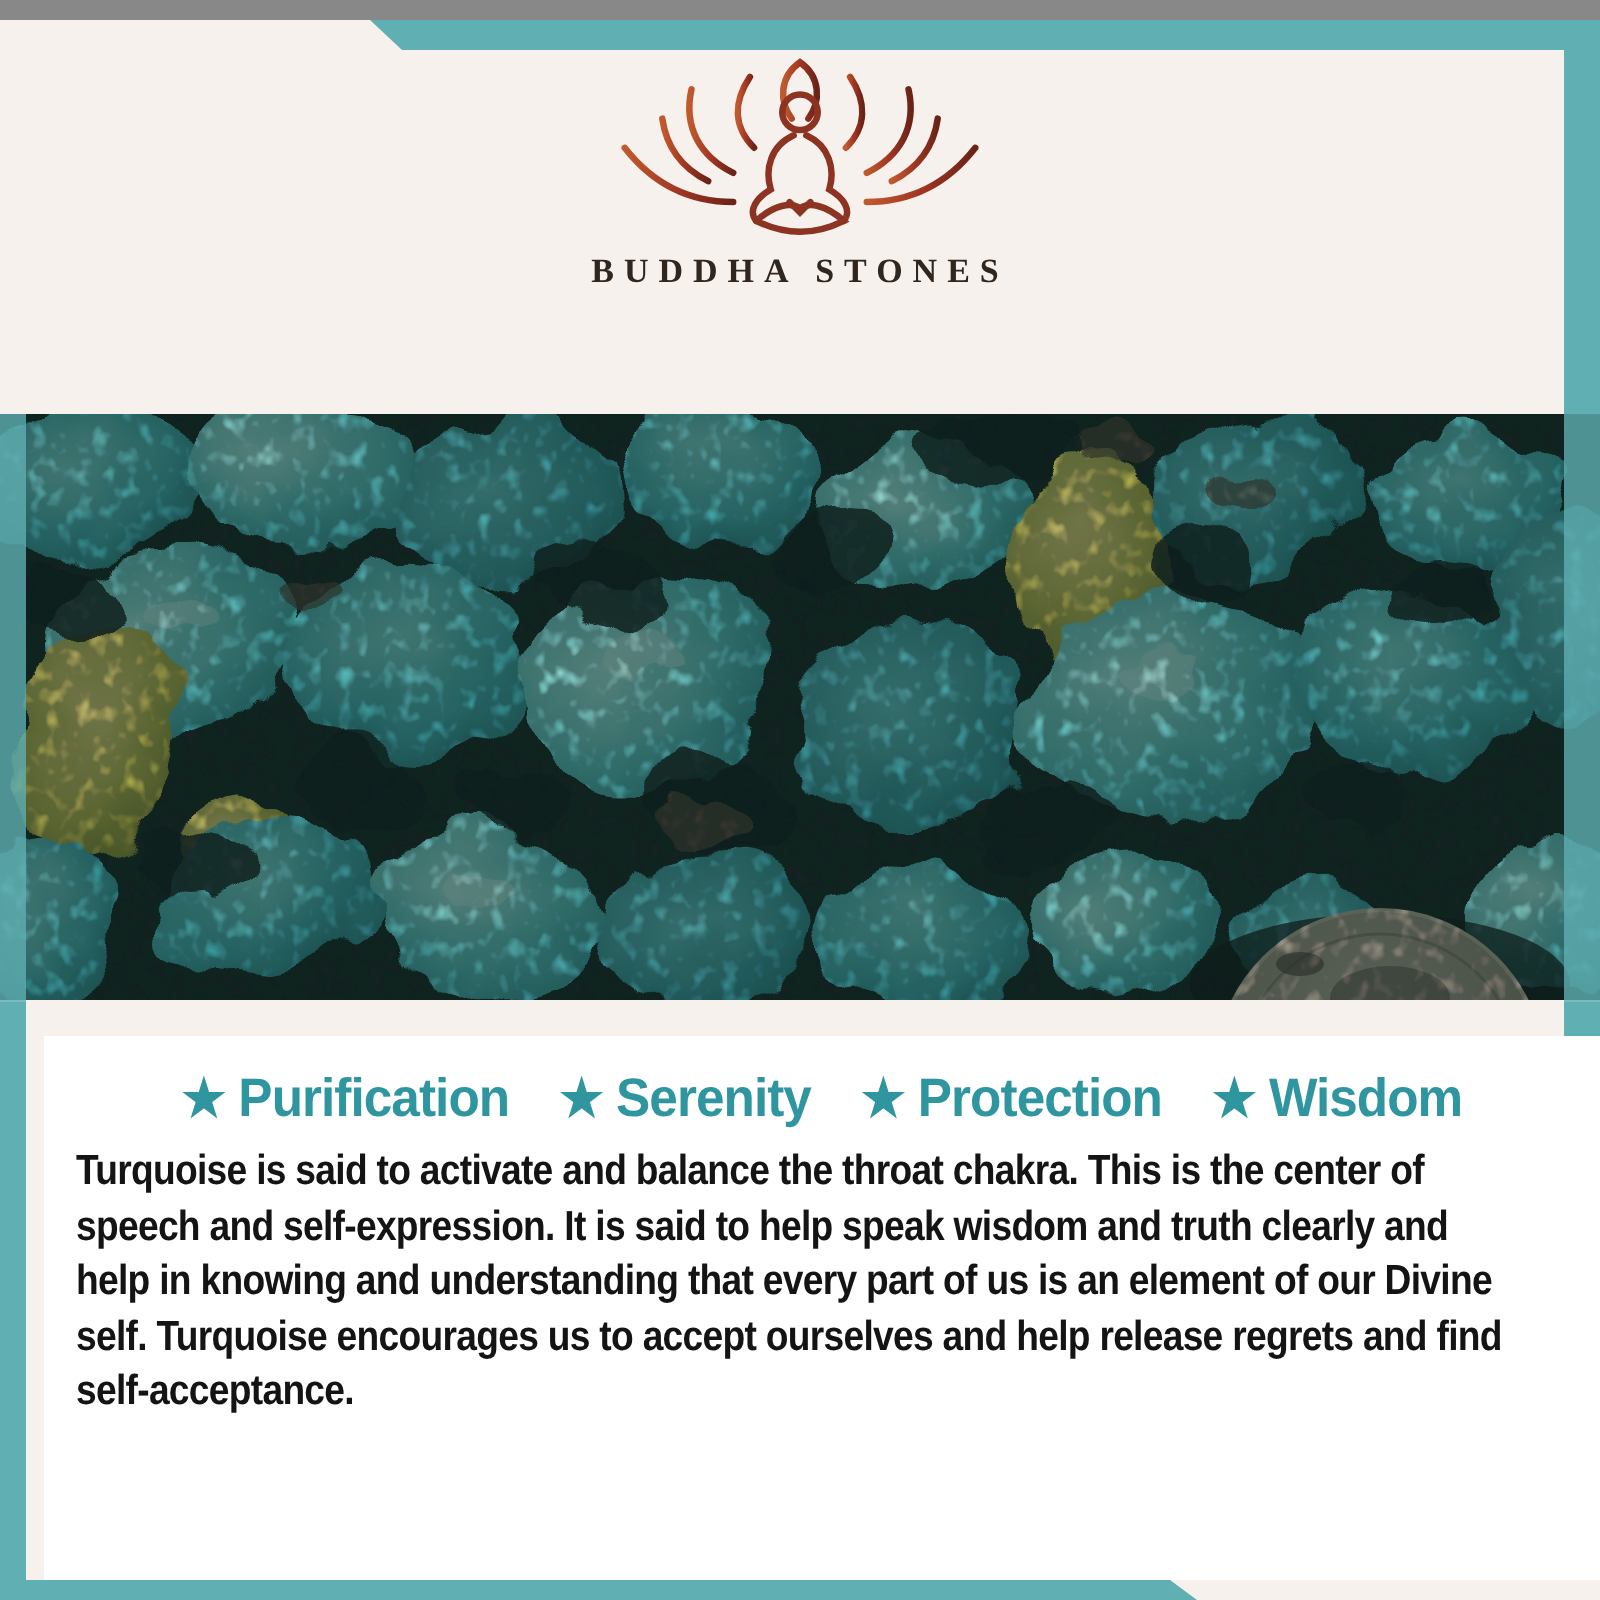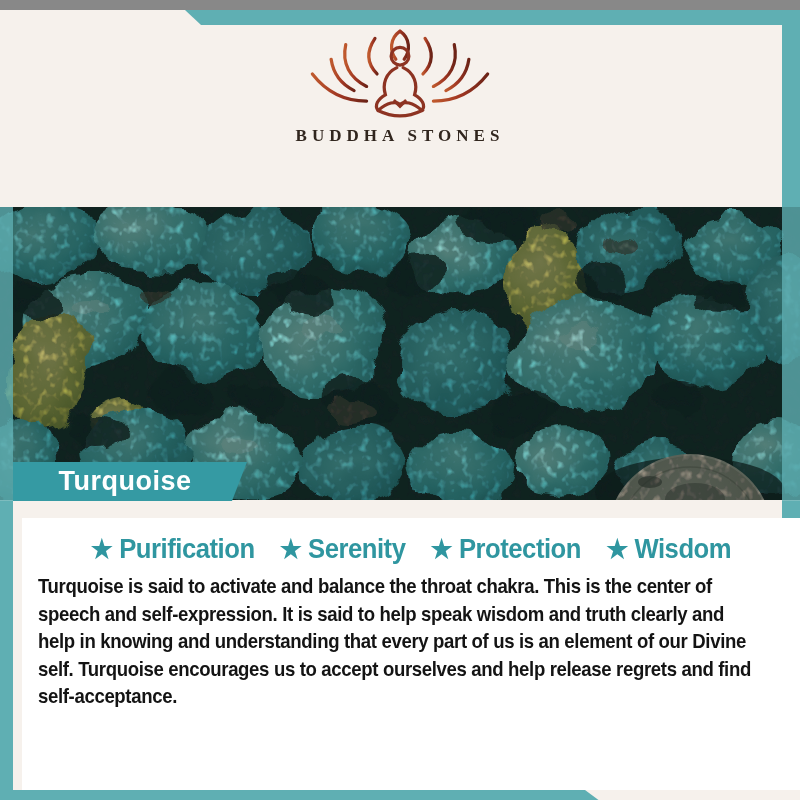--- a/index.html
+++ b/index.html
@@ -203,23 +203,20 @@
   </div>
 
   <div class="top-bar"></div>
   <div class="right-strip-top"></div>
   <div class="right-strip-photo"></div>
   <div class="right-ribbon"></div>
   <div class="left-strip-photo"></div>
   <div class="left-strip"></div>
   <div class="bottom-bar"></div>
 
-  <div class="badge">
-    <span class="badge-label">Turquoise</span>
-  </div>
 
   <div class="panel"></div>
 
   <div class="features">
     <span class="feature-item"><span class="feature-star">★</span><span>Purification</span></span>
     <span class="feature-item"><span class="feature-star">★</span><span>Serenity</span></span>
     <span class="feature-item"><span class="feature-star">★</span><span>Protection</span></span>
     <span class="feature-item"><span class="feature-star">★</span><span>Wisdom</span></span>
   </div>
 

